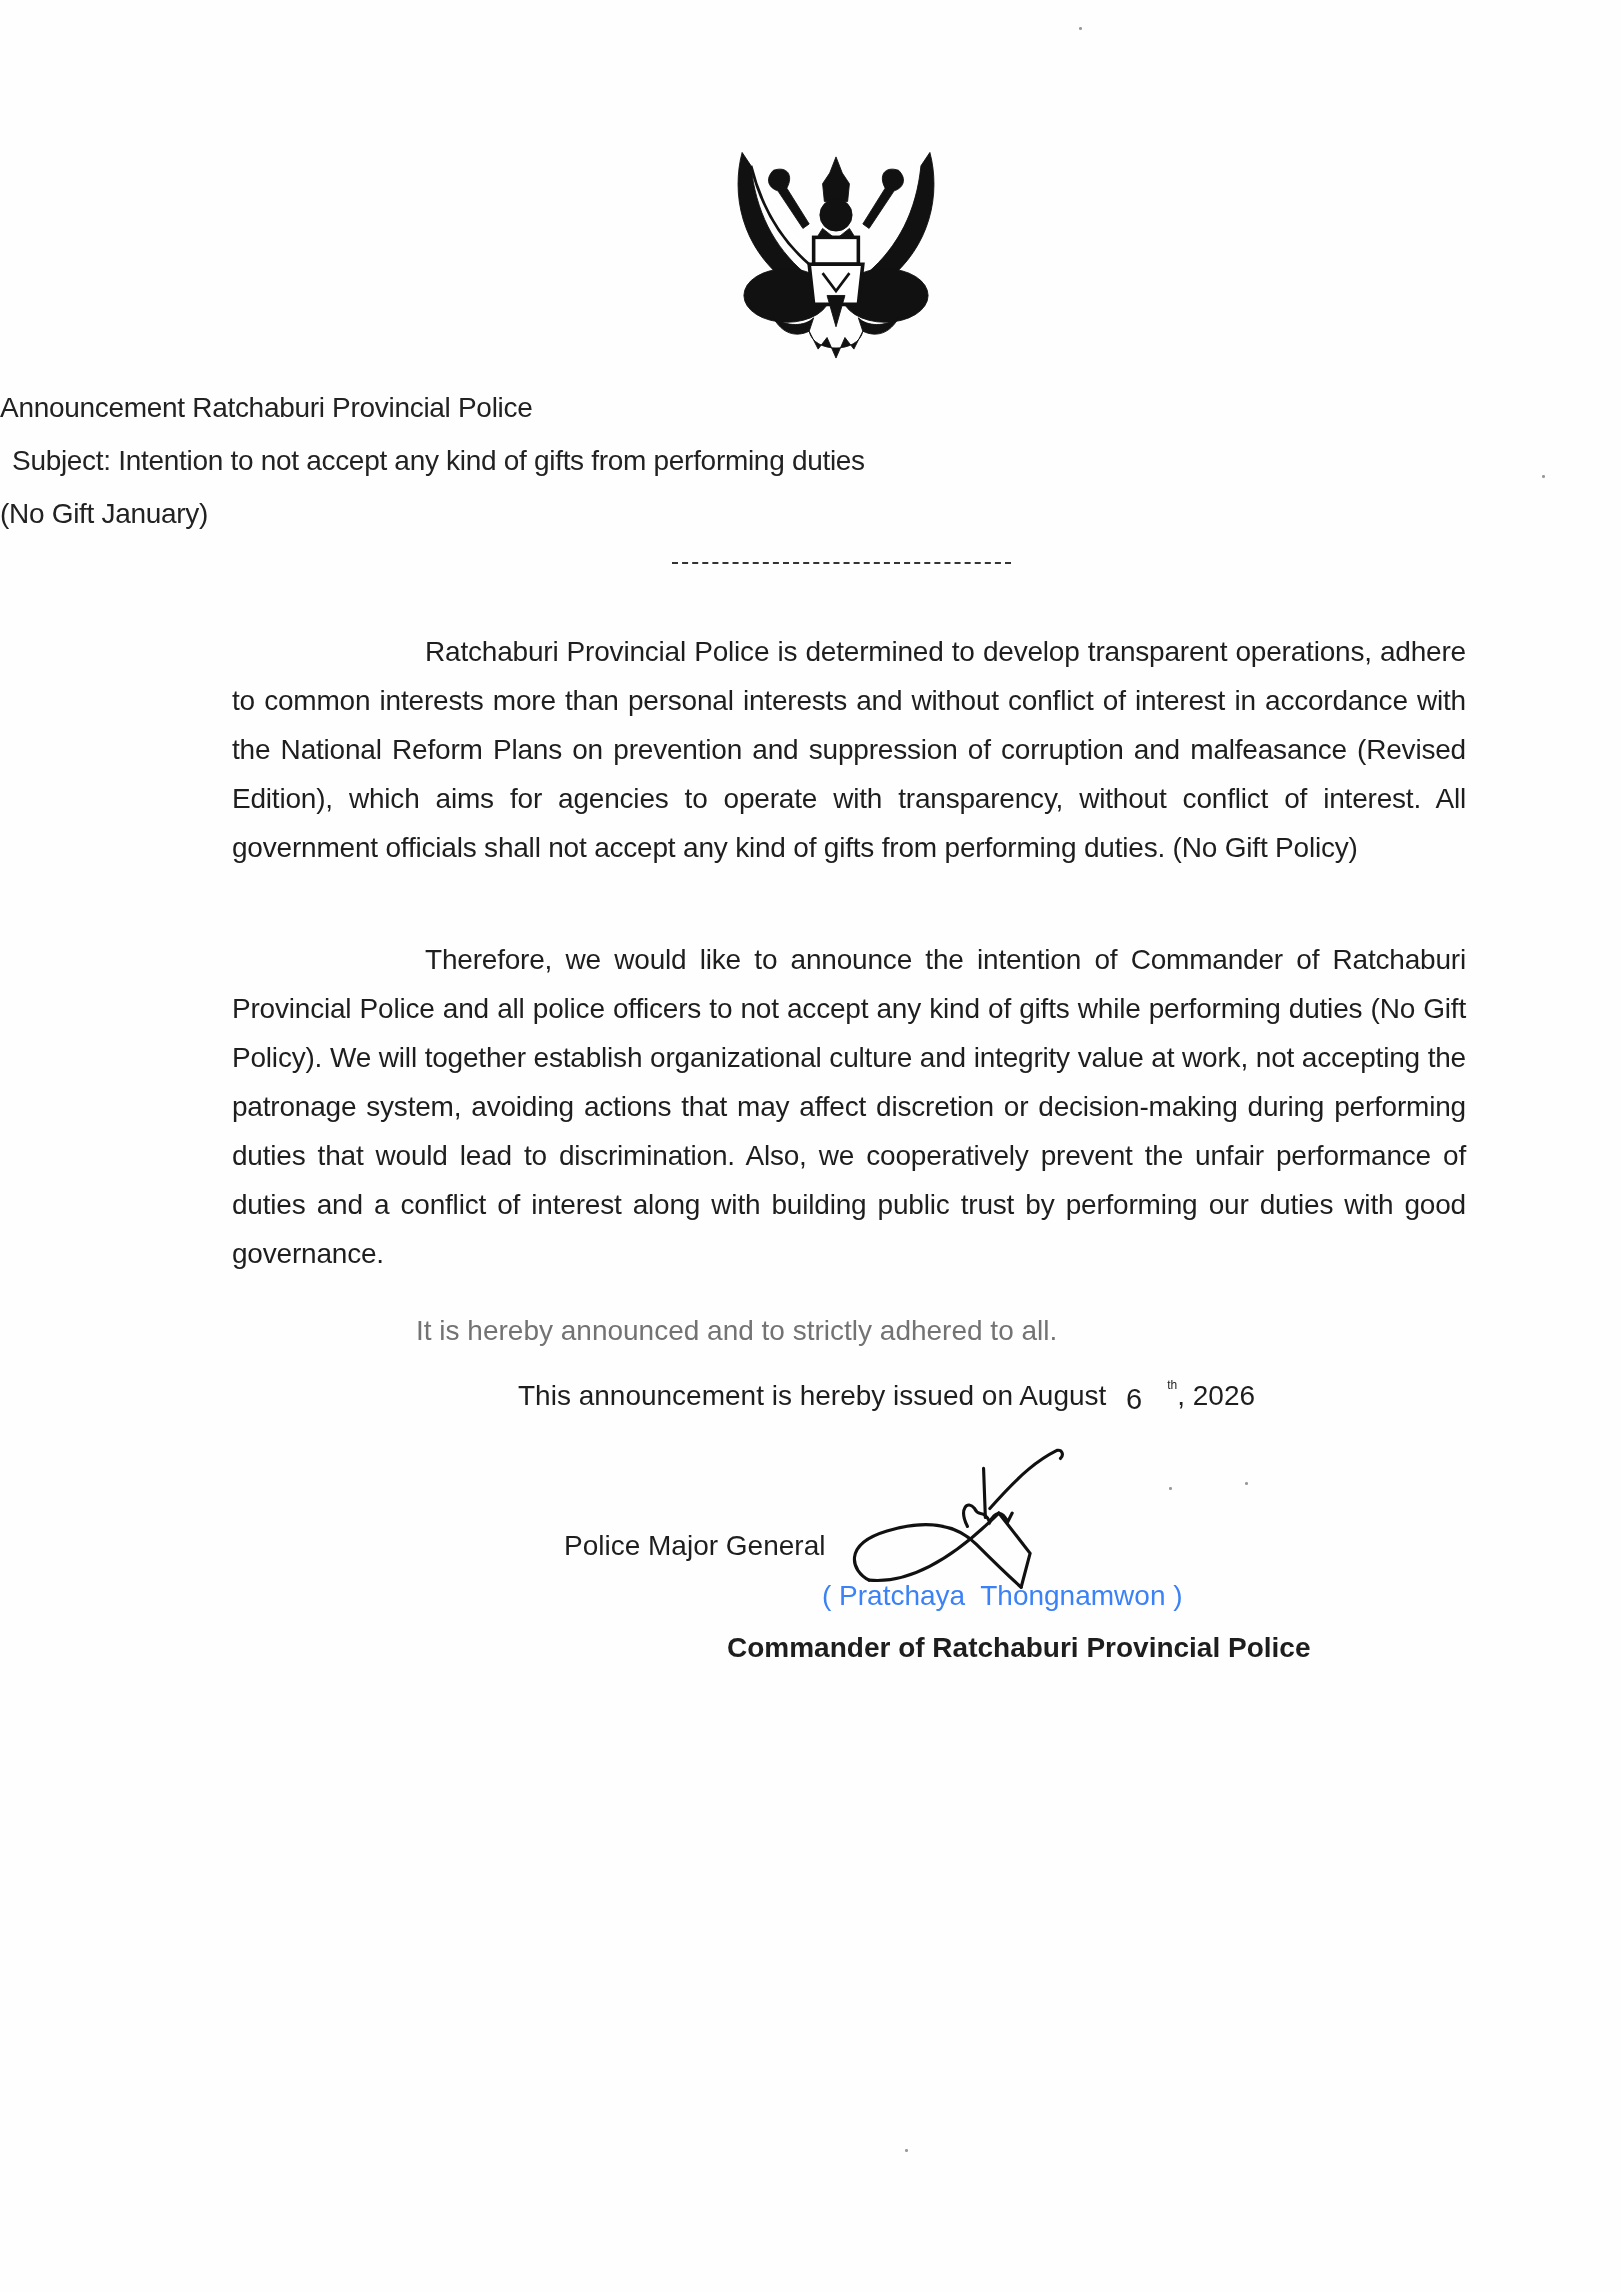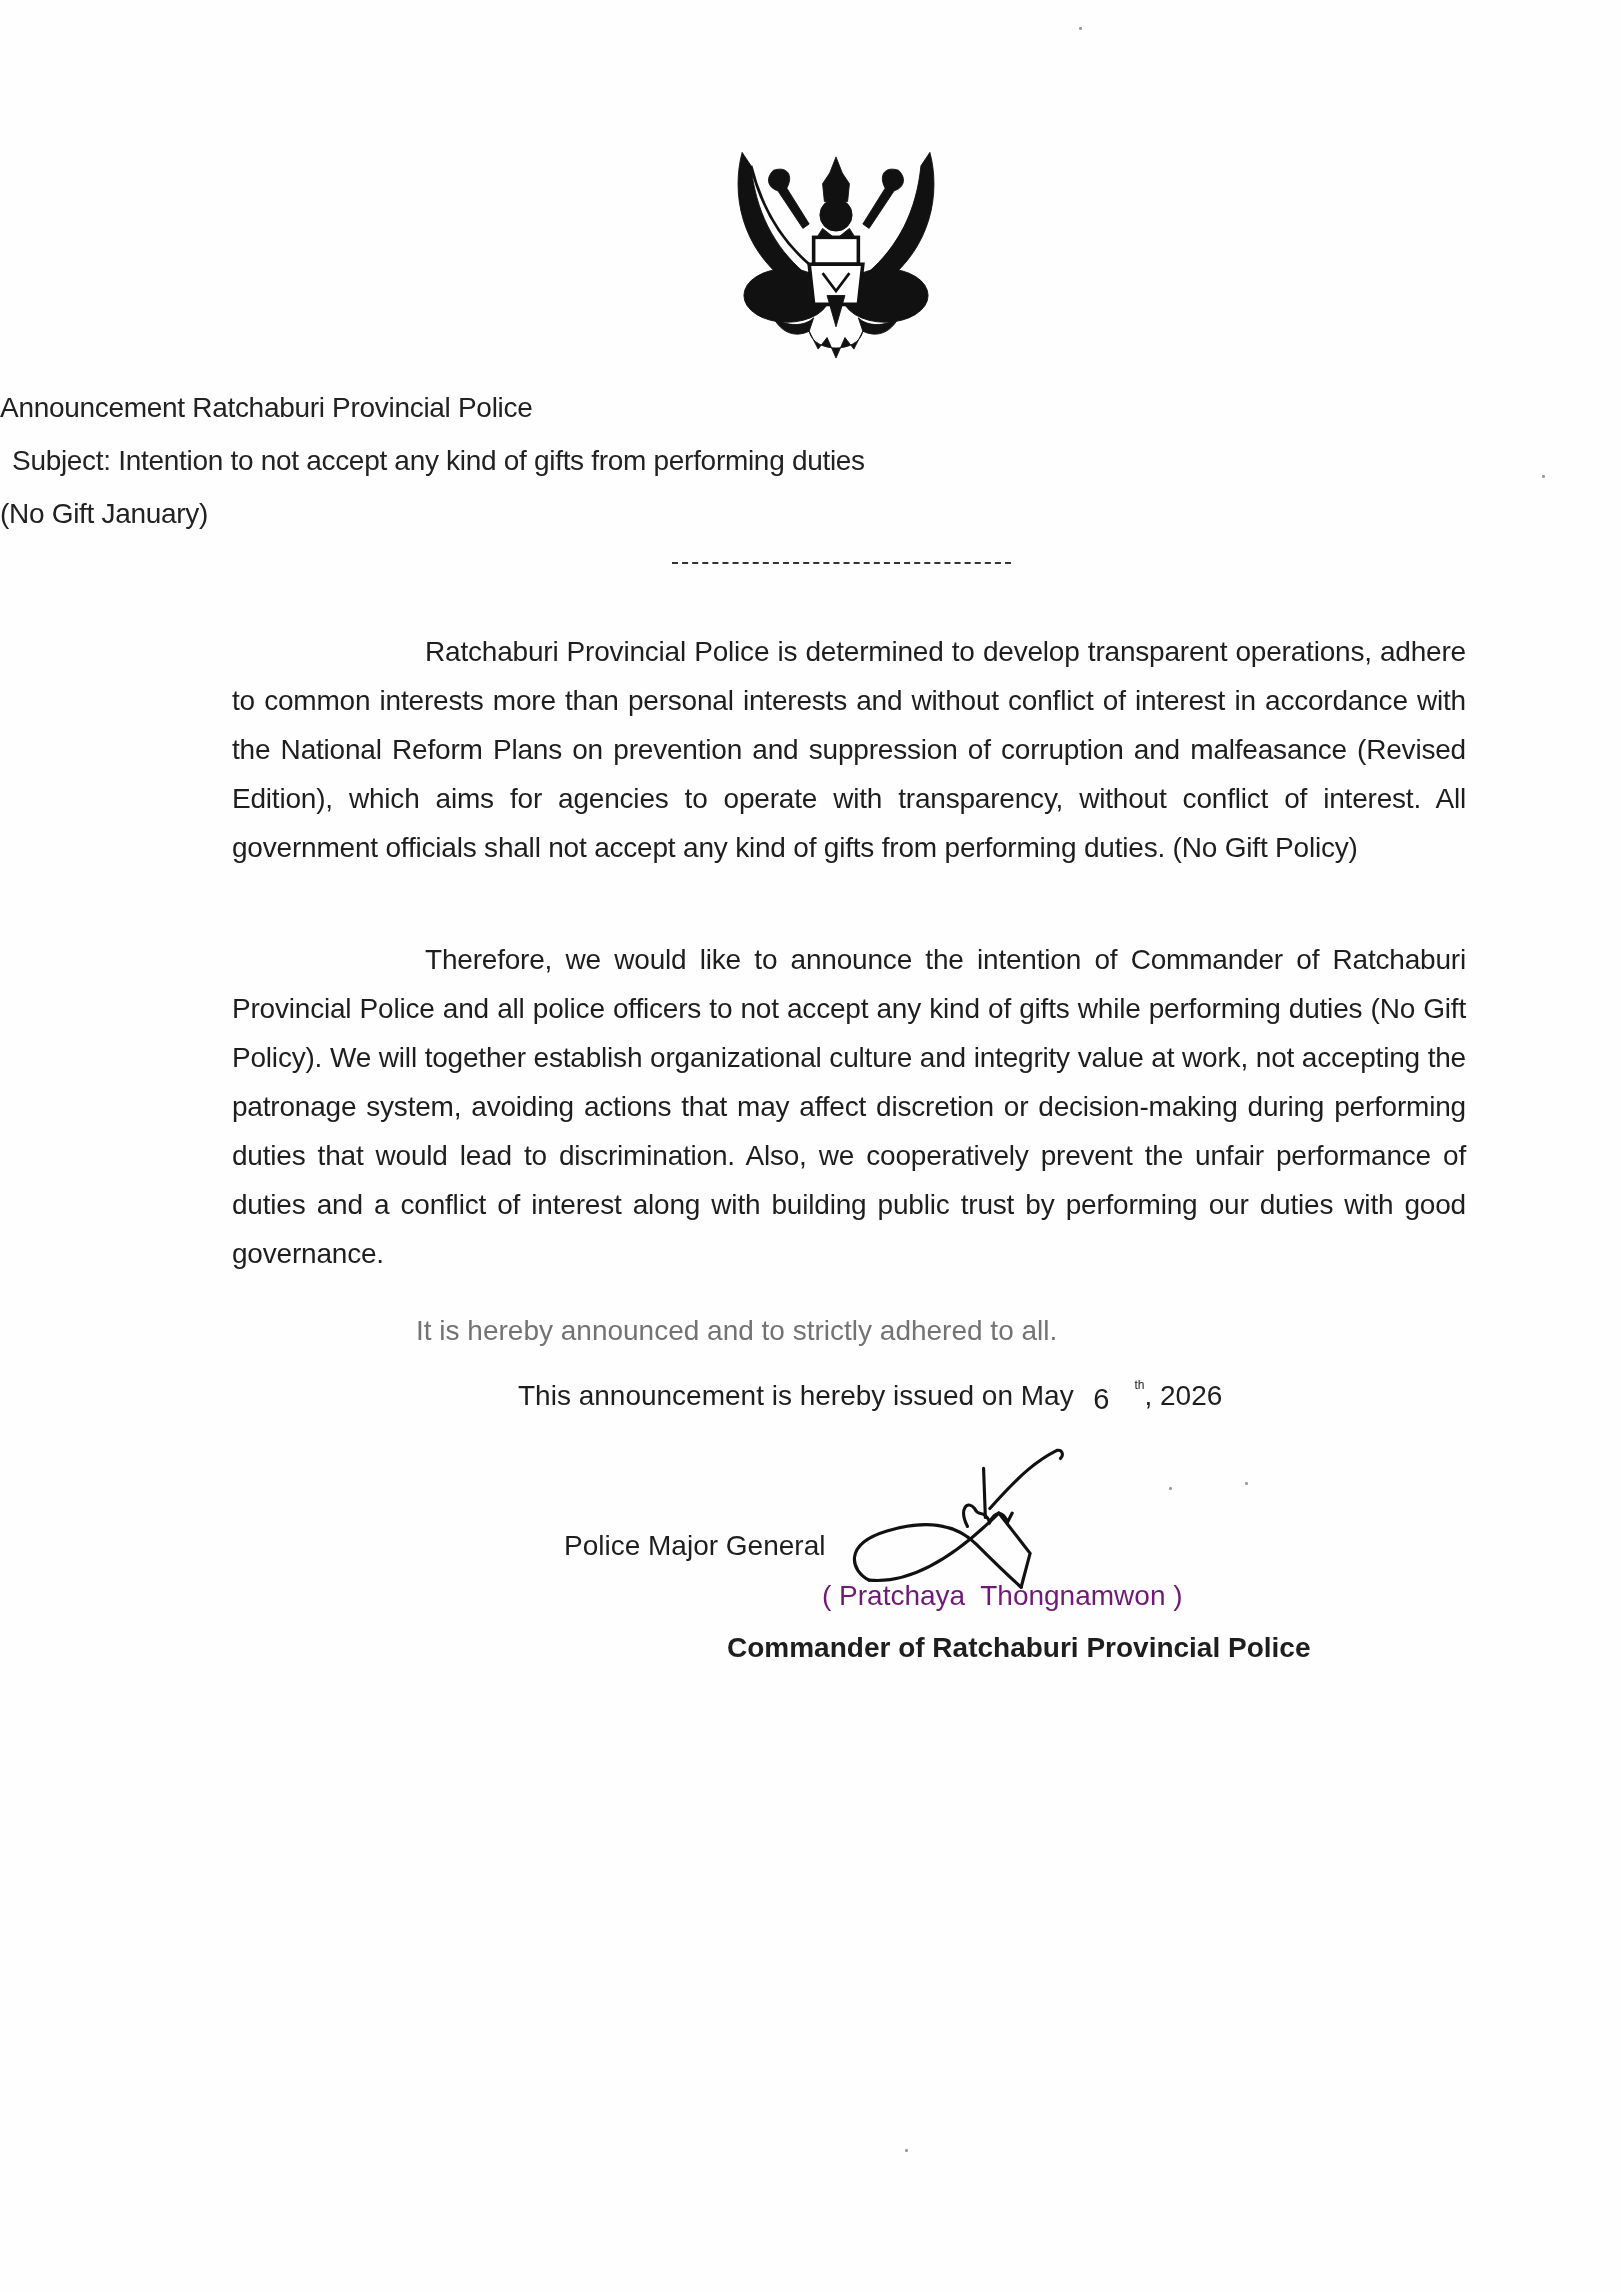--- a/index.html
+++ b/index.html
@@ -92,21 +92,21 @@
       left: 564px;
       top: 1530px;
       font-size: 28px;
       color: #1e1e1e;
     }
     .signer-name {
       position: absolute;
       left: 822px;
       top: 1580px;
       font-size: 28px;
-      color: #701a75;
+      color: #3b82f6;
       white-space: pre;
     }
     .signer-title {
       position: absolute;
       left: 727px;
       top: 1632px;
       font-size: 28px;
       color: #1e1e1e;
       font-weight: bold;
     }
@@ -169,21 +169,21 @@
   <div class="body-block" style="top:627px;">
     <p>Ratchaburi Provincial Police is determined to develop transparent operations, adhere to common interests more than personal interests and without conflict of interest in accordance with the National Reform Plans on prevention and suppression of corruption and malfeasance (Revised Edition), which aims for agencies to operate with transparency, without conflict of interest. All government officials shall not accept any kind of gifts from performing duties. (No Gift Policy)</p>
   </div>
 
   <div class="body-block" style="top:935px;">
     <p>Therefore, we would like to announce the intention of Commander of Ratchaburi Provincial Police and all police officers to not accept any kind of gifts while performing duties (No Gift Policy). We will together establish organizational culture and integrity value at work, not accepting the patronage system, avoiding actions that may affect discretion or decision-making during performing duties that would lead to discrimination. Also, we cooperatively prevent the unfair performance of duties and a conflict of interest along with building public trust by performing our duties with good governance.</p>
   </div>
 
   <div class="closing">It is hereby announced and to strictly adhered to all.</div>
 
-  <div class="date-line"><span>This announcement is hereby issued on May</span><span class="day">6</span><sup>th</sup><span>, 2026</span></div>
+  <div class="date-line"><span>This announcement is hereby issued on August</span><span class="day">6</span><sup>th</sup><span>, 2026</span></div>
 
   <svg class="signature" viewBox="0 0 290 180">
     <g fill="none" stroke="#111" stroke-width="3.5" stroke-linecap="round">
       <path d="M40 160 C 20 150, 10 120, 60 105 C 110 90, 140 100, 160 120 C 180 140, 190 150, 210 168"></path>
       <path d="M40 160 C 90 165, 140 130, 185 85"></path>
       <path d="M185 85 L 220 130 L 210 168"></path>
       <path d="M175 80 C 210 40, 230 25, 250 15 C 256 14, 258 20, 254 24"></path>
       <path d="M168 35 L 170 90"></path>
       <path d="M150 100 C 140 80, 150 70, 158 80 C 162 90, 168 80, 175 95 C 180 85, 188 80, 195 95 L 200 85"></path>
     </g>

